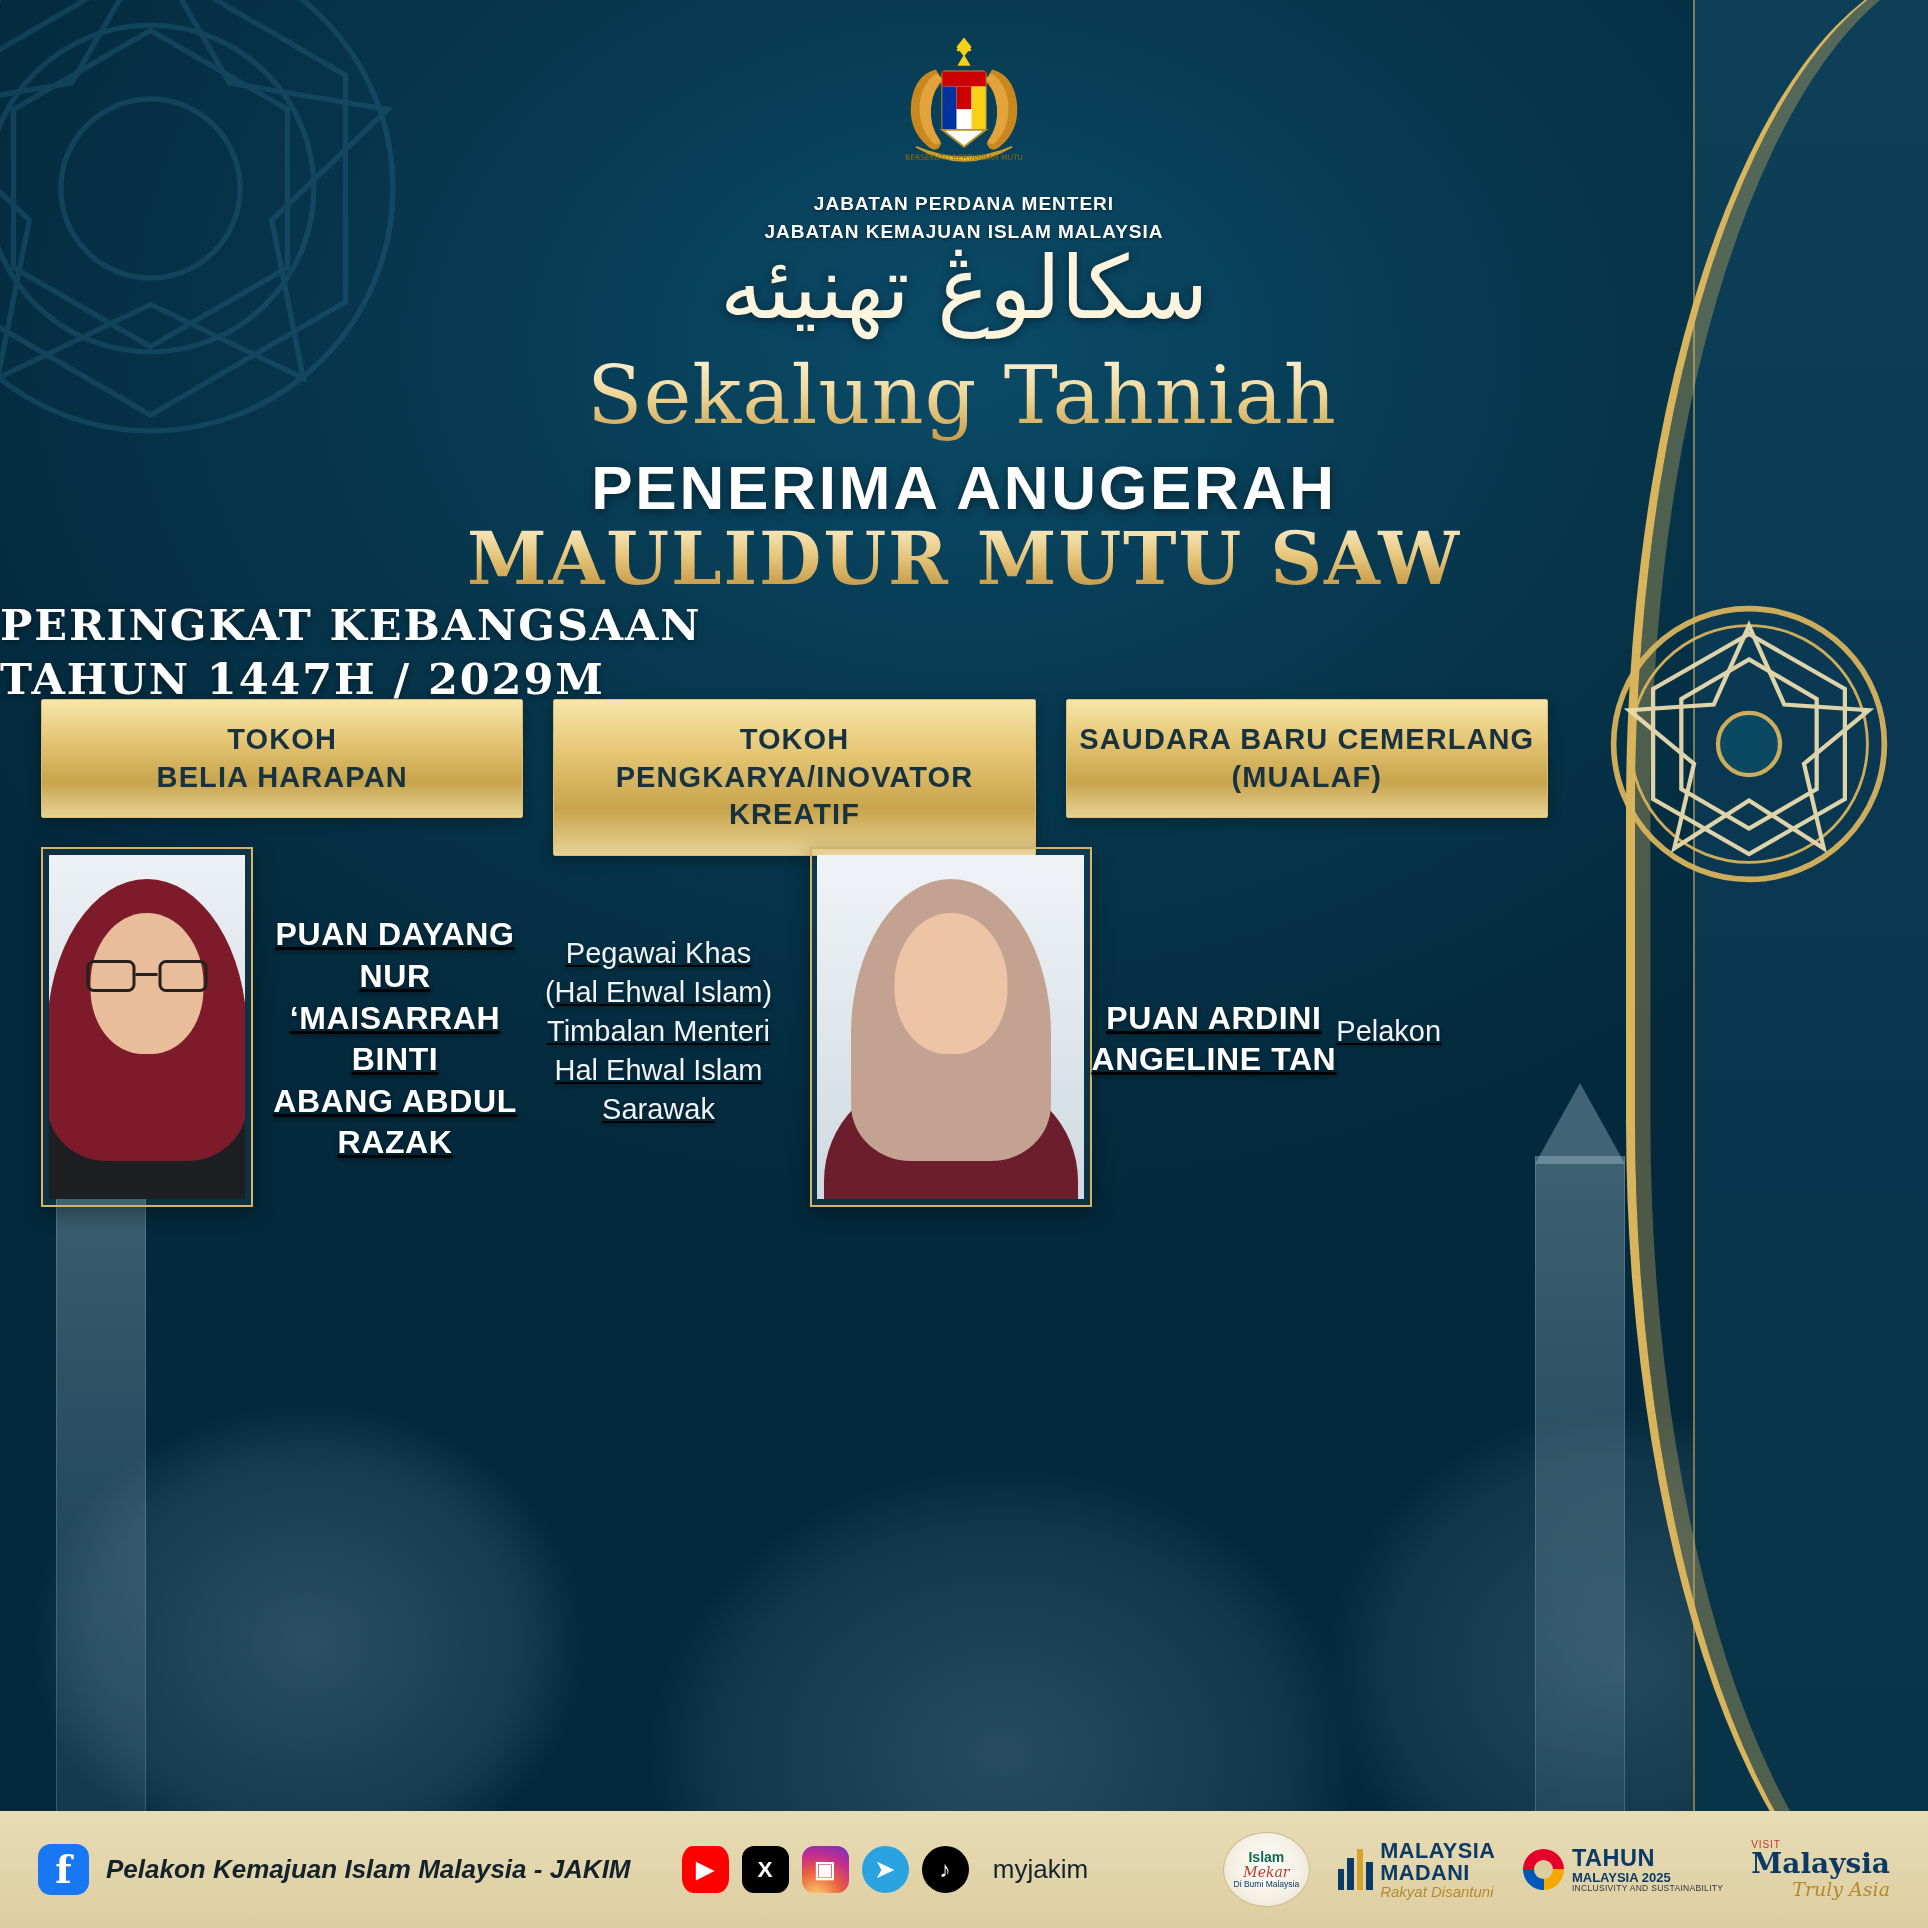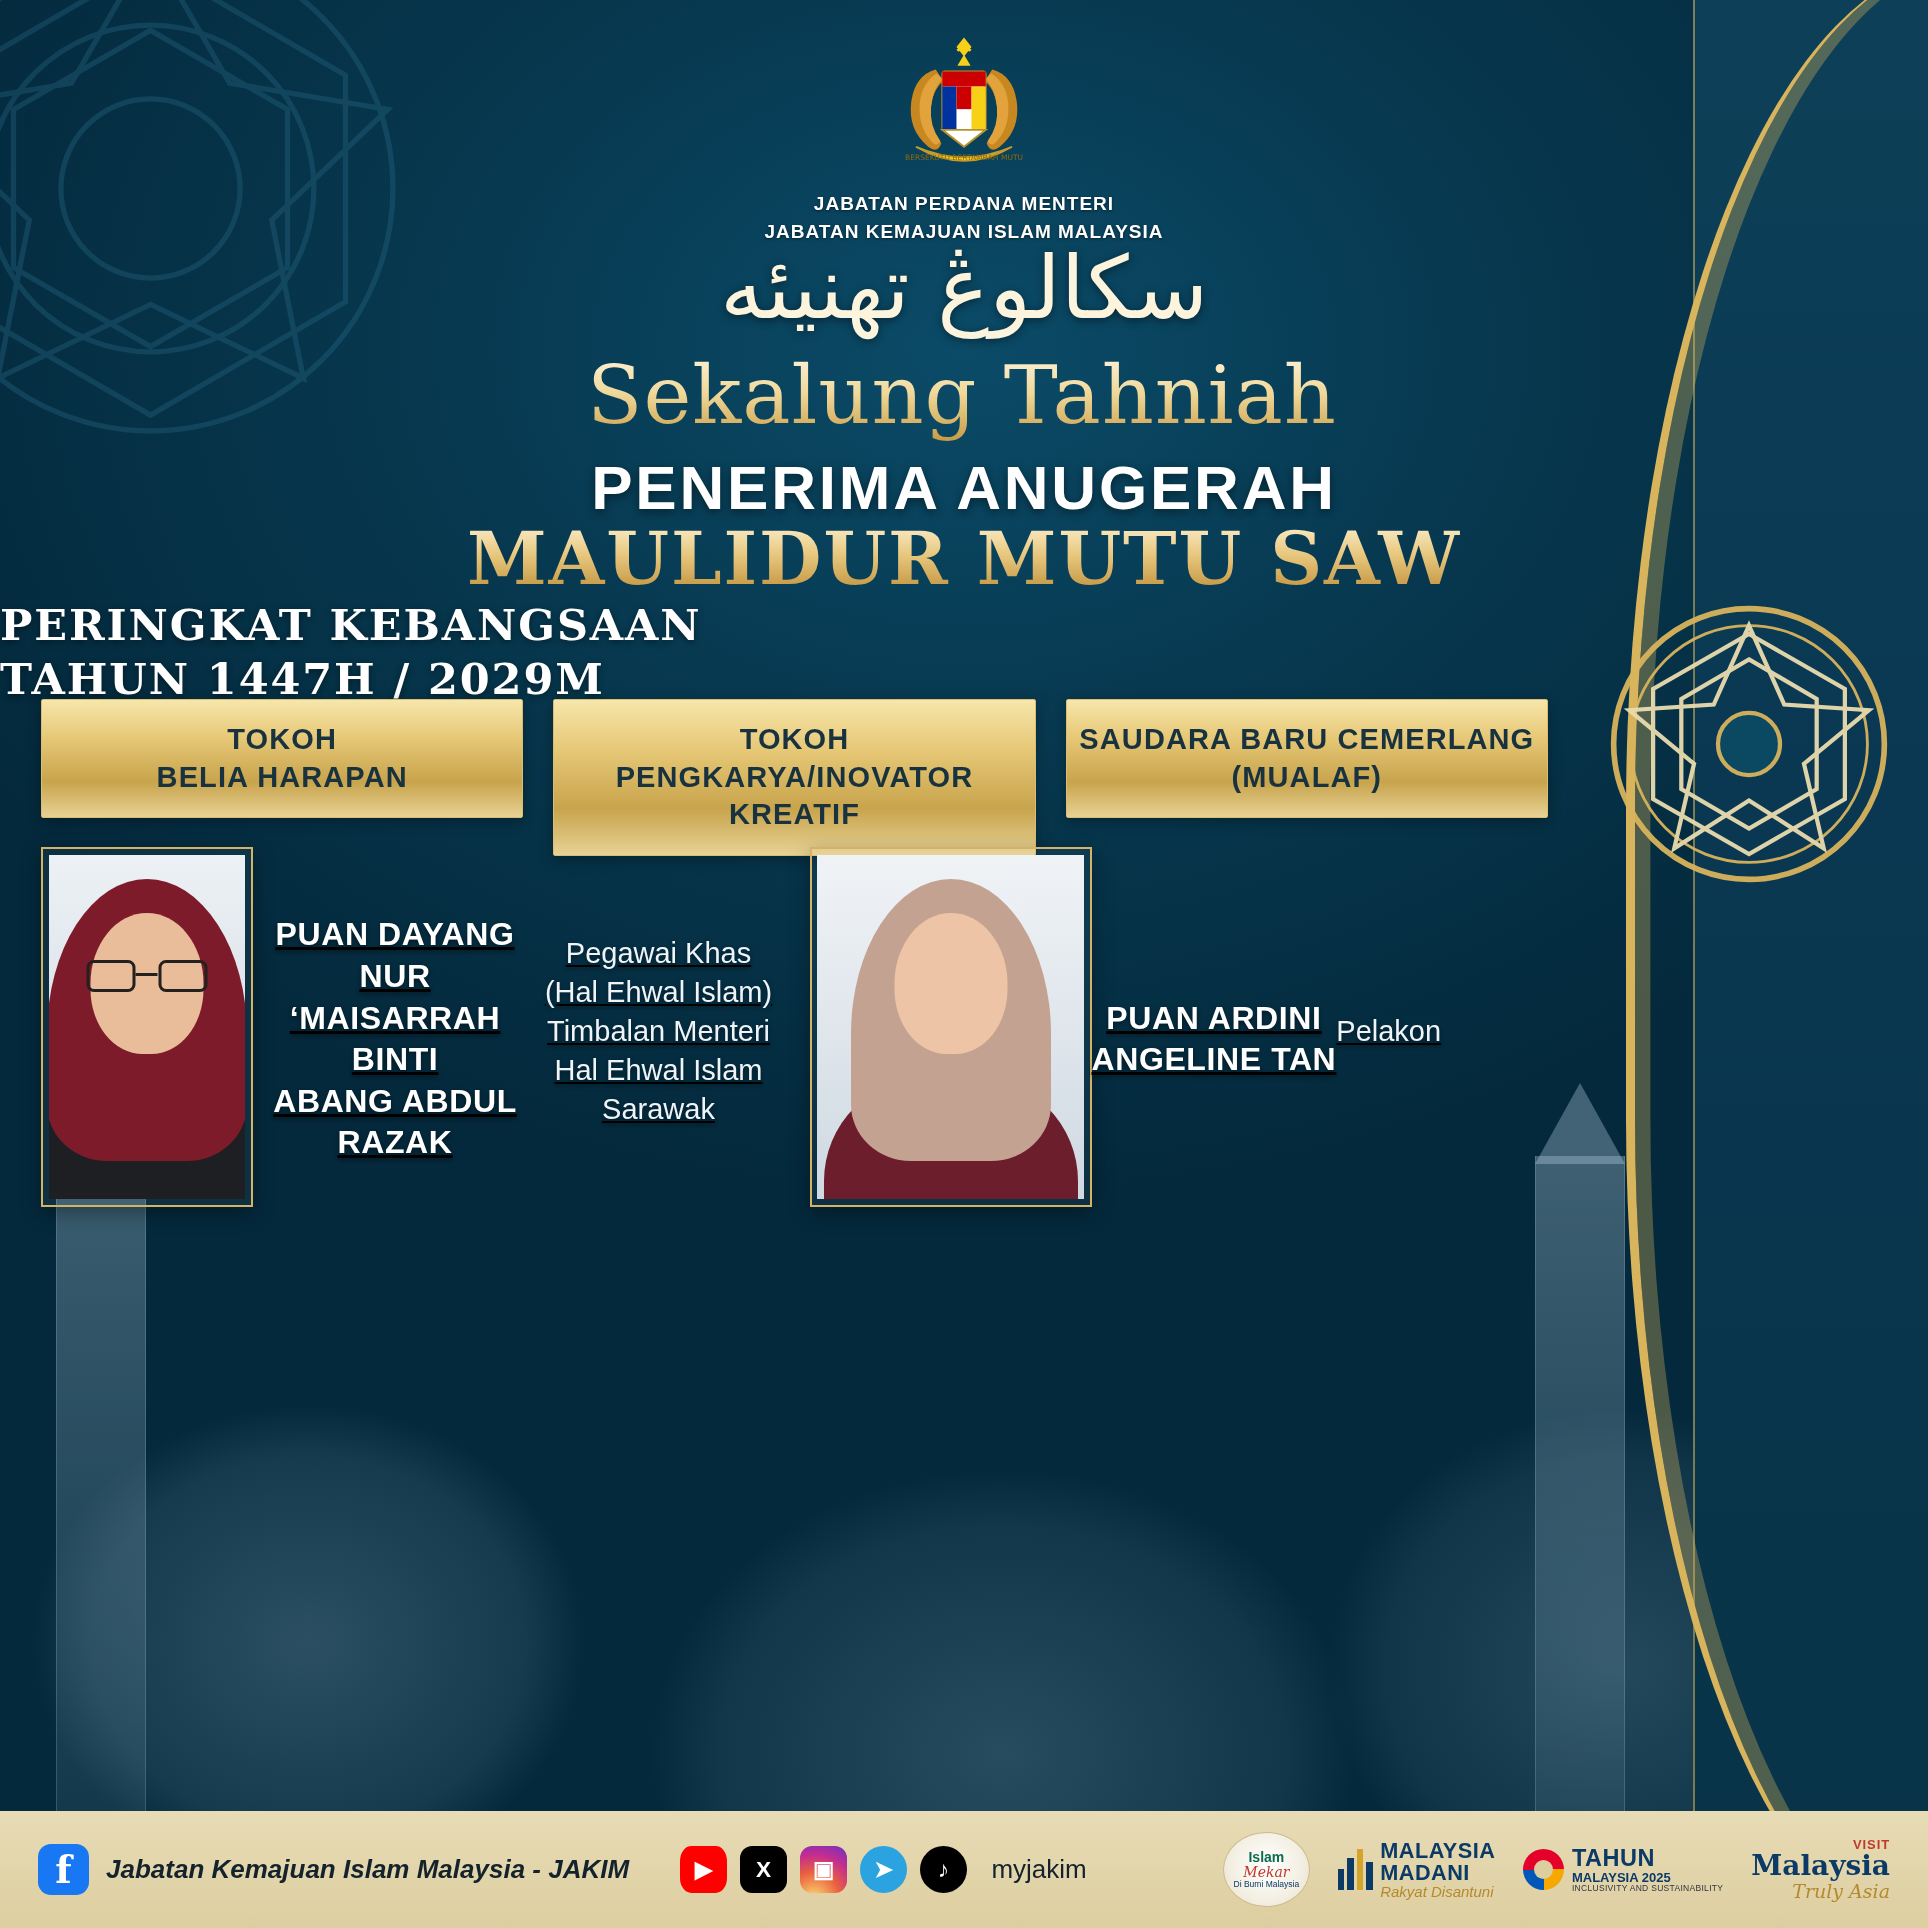--- a/index.html
+++ b/index.html
@@ -285,21 +285,21 @@
   .p-asean .ring {
     width:41px;height:41px;border-radius:50%;
     background: conic-gradient(#e4002b 0 25%, #f5a800 0 50%, #0057b8 0 75%, #e4002b 0 100%);
     display:flex;align-items:center;justify-content:center;
   }
   .p-asean .ring::after{content:"";width:19px;height:19px;border-radius:50%;background:#ddceA0;}
   .p-asean .txt { line-height:1.05; }
   .p-asean .a1 { font-weight:bold;font-size:23.5px;color:#0b3a66;letter-spacing:0.5px; }
   .p-asean .a2 { font-weight:bold;font-size:13px;color:#0b3a66; }
   .p-asean .a3 { font-size:8.5px;color:#334; letter-spacing:0.3px;}
-  .p-visit .v1 { font-size:13px; font-weight:bold; color:#c0392b; letter-spacing:0.9px;text-align:right;}
+  .p-visit .v1 { font-size:10px; font-weight:normal; color:#c0392b; letter-spacing:0.9px;}
   .p-visit .v2 { font-family:"DejaVu Serif", serif; font-weight:bold; font-size:28px; color:#0b3a66; line-height:1;}
   .p-visit .v3 { font-family:"DejaVu Serif", serif; font-style:italic; font-size:19px; color:#b4892f; text-align:right;}
   .p-islam {
     width: 87px; height: 75px; border-radius: 50%;
     background: radial-gradient(circle at 50% 45%, #ffffff 0%, #f3efe3 60%, #e6dcc2 100%);
     border: 1.9px solid #cdbb8c;
     display:flex; flex-direction:column; align-items:center; justify-content:center;
     line-height:1.05;
   }
   .p-islam .i1 { font-weight:bold; font-size:14px; color:#0b6b4f; }
@@ -421,21 +421,21 @@
       </div>
       <div class="r-name">PUAN ARDINI
 ANGELINE TAN</div>
       <div class="r-role">Pelakon</div>
     </div>
 
   </div>
 
   <div class="footer">
     <div class="fb-badge">f</div>
-    <div class="fb-label">Jabatan Kemajuan Islam Malaysia - JAKIM</div>
+    <div class="fb-label">Pelakon Kemajuan Islam Malaysia - JAKIM</div>
 
     <div class="socials">
       <div class="s-icon s-yt">▶</div>
       <div class="s-icon s-x">X</div>
       <div class="s-icon s-ig">▣</div>
       <div class="s-icon s-tg">➤</div>
       <div class="s-icon s-tt">♪</div>
       <div class="handle">myjakim</div>
     </div>
 

